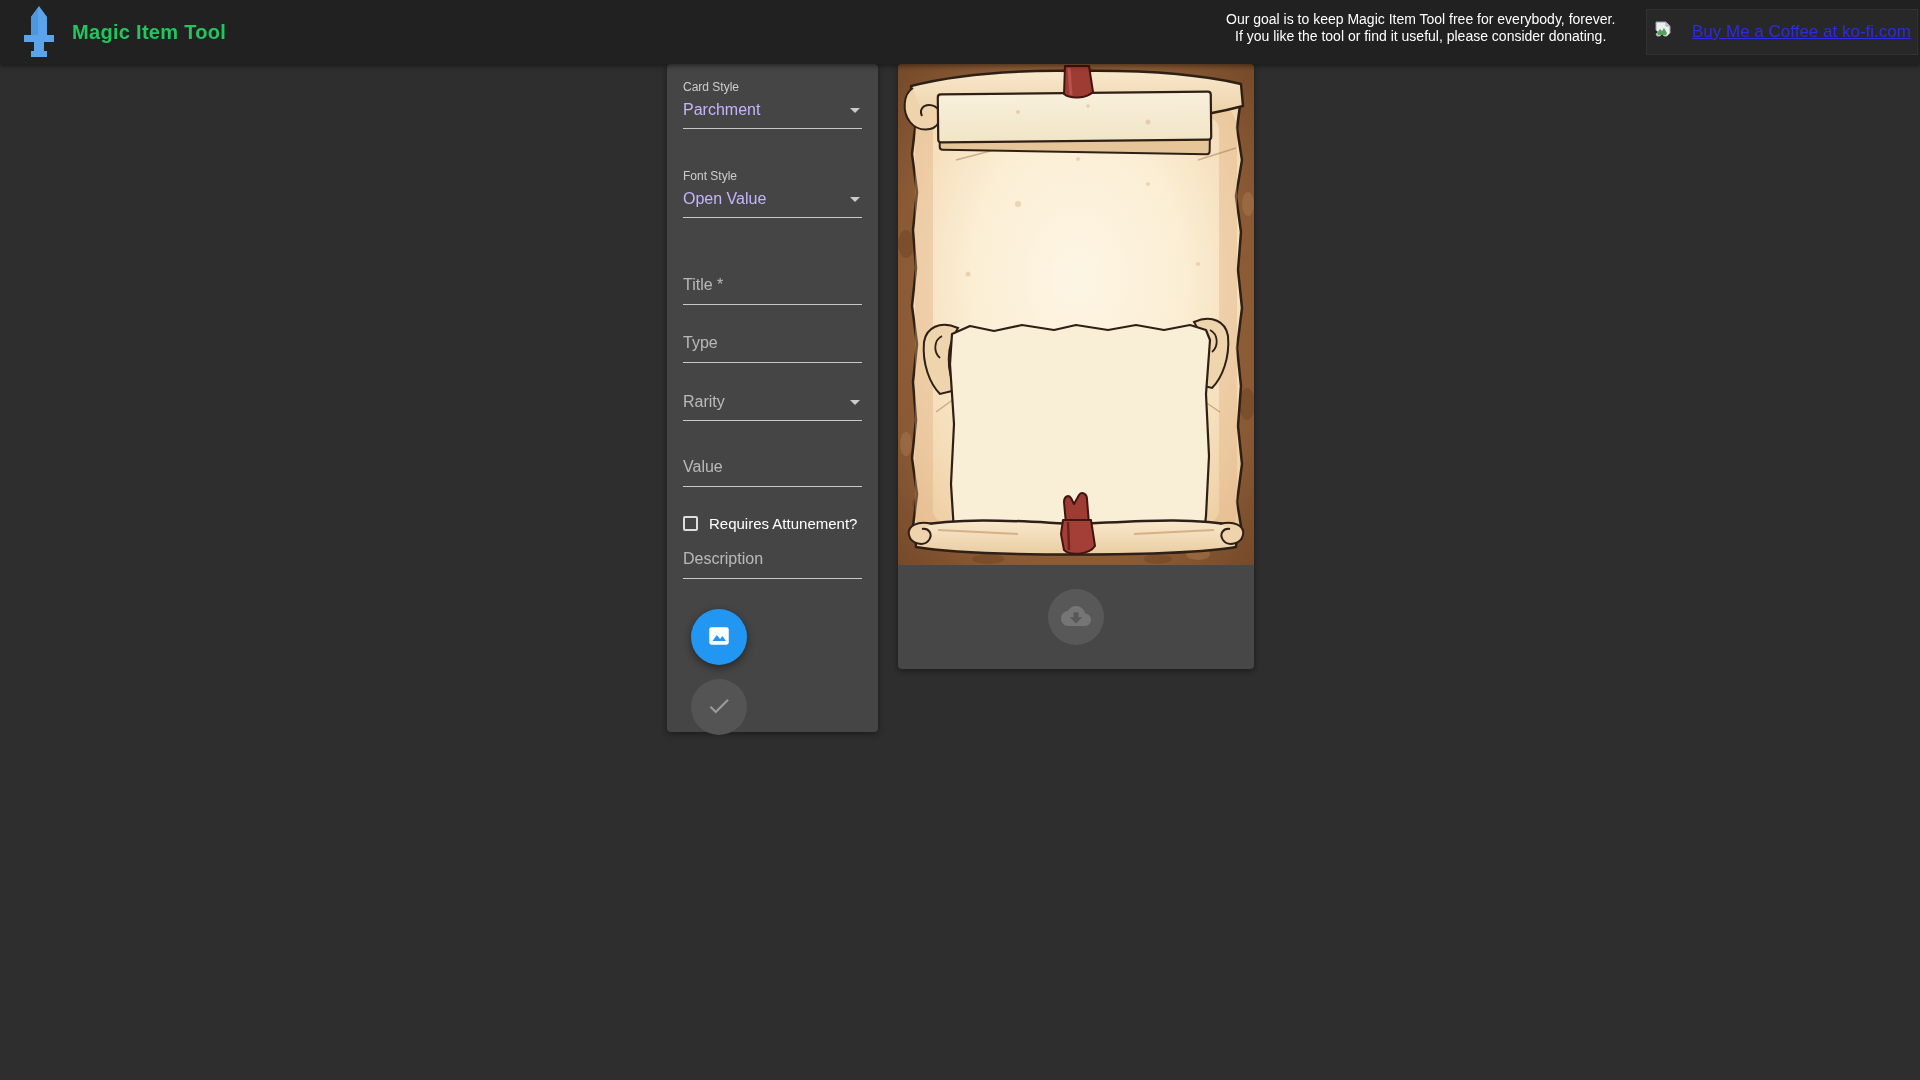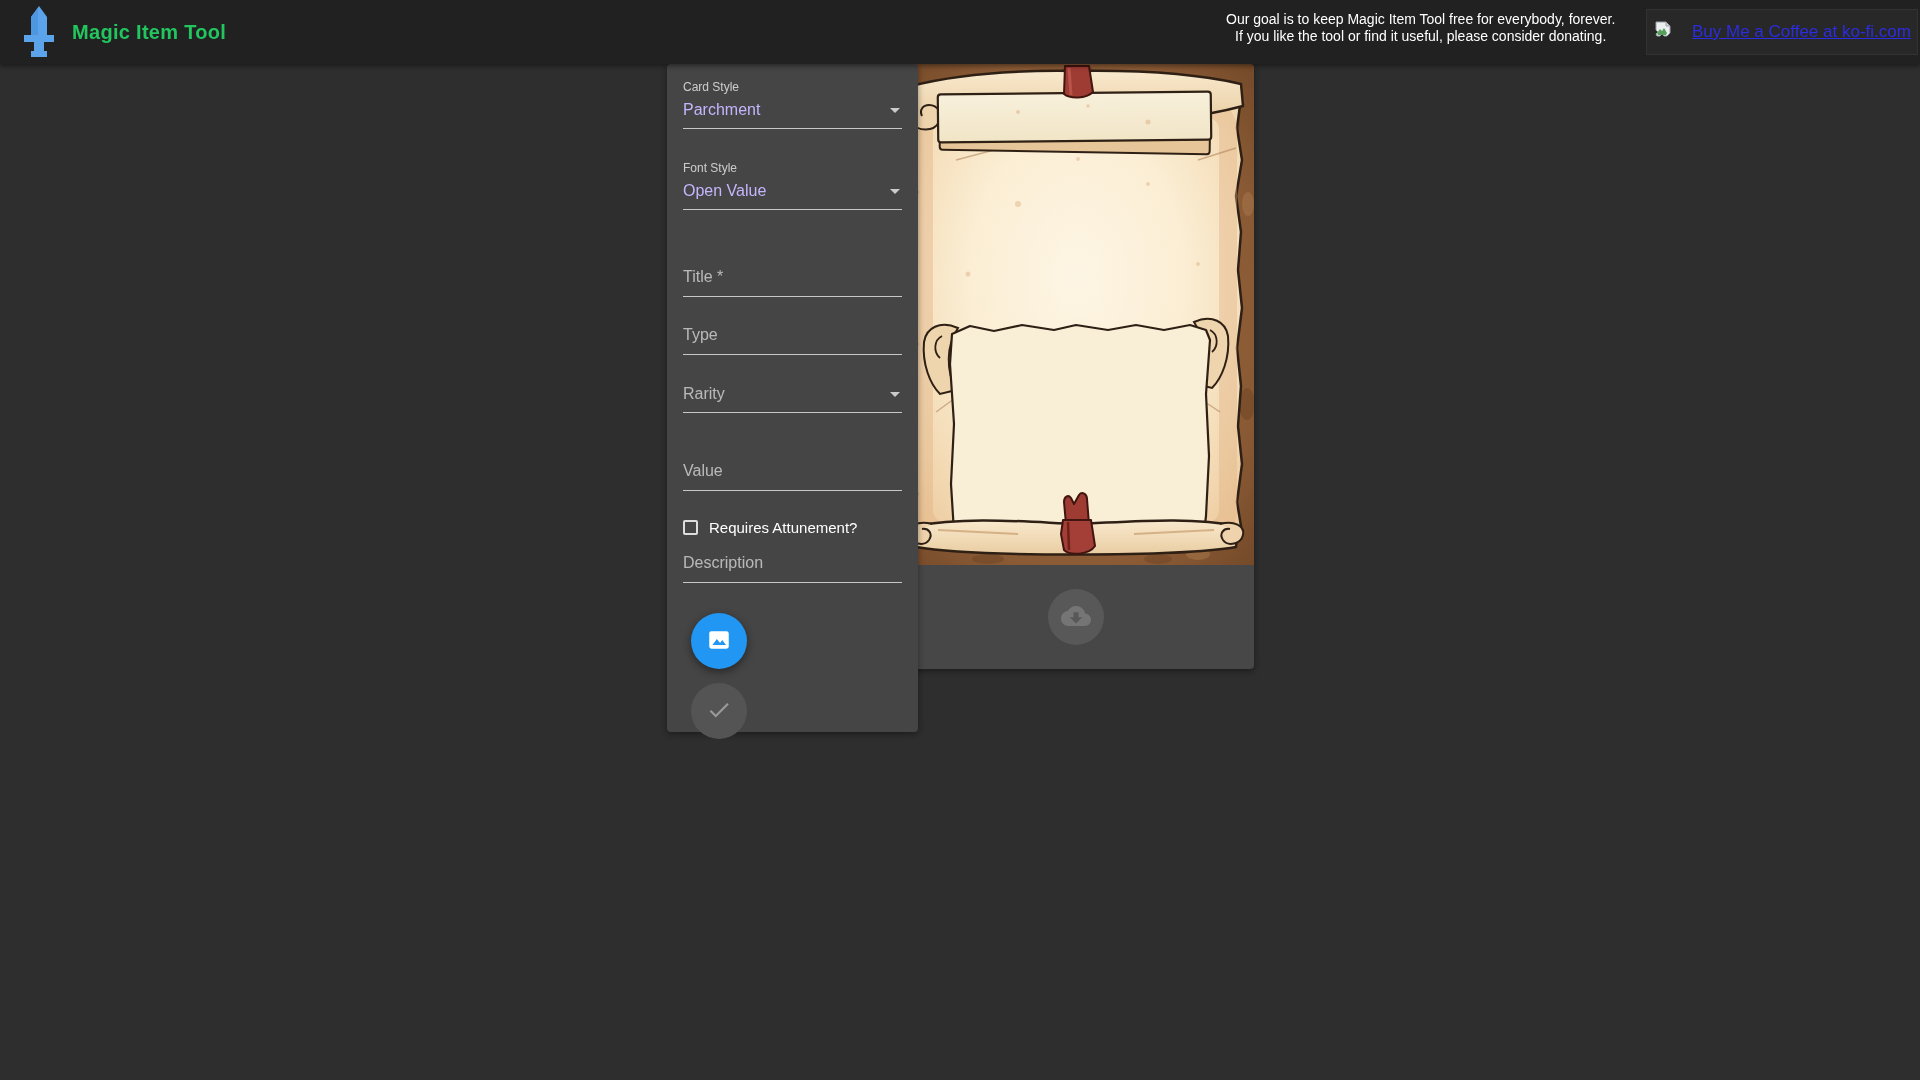--- a/index.html
+++ b/index.html
@@ -26,39 +26,39 @@
     position:absolute; left:1646px; top:9px; height:46px;
     display:flex; align-items:center; gap:19px; padding:4px 6px;
     background:rgba(255,255,255,0.035); border:1px solid rgba(255,255,255,0.05);
   }
   .kofi-text {
     color:#2c2ce0; font-size:17px; text-decoration:underline;
     white-space:nowrap; cursor:pointer;
   }
   
   .panel {
-    position:absolute; left:667px; top:64px; width:251px; height:668px;
+    position:absolute; left:667px; top:64px; width:211px; height:668px;
     background:#454545; border-radius:4px; padding:16px;
     box-shadow:0 2px 6px rgba(0,0,0,.4); z-index:5;
   }
   .field-label { font-size:12px; color:rgba(255,255,255,.72); }
   .select-row {
     display:flex; justify-content:space-between; align-items:center;
     padding:7px 2px 9px 0; border-bottom:1px solid rgba(255,255,255,.7);
     cursor:pointer;
   }
   .select-value { color:#c4b5fd; font-size:16px; }
   .select-value.placeholder { color:rgba(255,255,255,.62); }
   .dd-arrow {
     width:0; height:0;
     border-left:5px solid transparent; border-right:5px solid transparent;
     border-top:5px solid rgba(255,255,255,.72);
   }
-  .mt24 { margin-top:32px; } .mt40 { margin-top:52px; }
-  .mt33 { margin-top:23px; } .mt31 { margin-top:43px; }
+  .mt24 { margin-top:40px; } .mt40 { margin-top:52px; }
+  .mt33 { margin-top:23px; } .mt31 { margin-top:31px; }
   .mt28 { margin-top:28px; } .mt12 { margin-top:12px; }
   .input-field input {
     width:100%; background:transparent; border:none;
     border-bottom:1px solid rgba(255,255,255,.7);
     color:#fff; font-size:16px; padding:6px 0 10px; outline:none;
     font-family:inherit;
   }
   .input-field input::placeholder { color:rgba(255,255,255,.62); opacity:1; }
   .checkbox-row { display:flex; align-items:center; cursor:pointer; }
   .checkbox {

